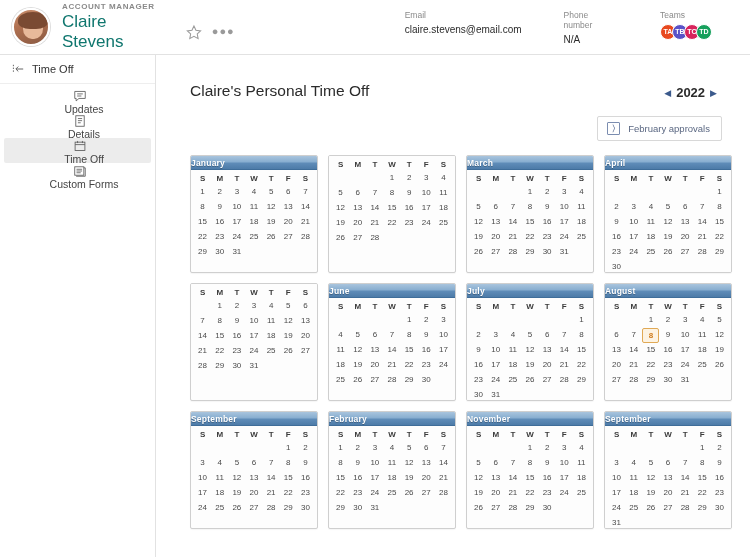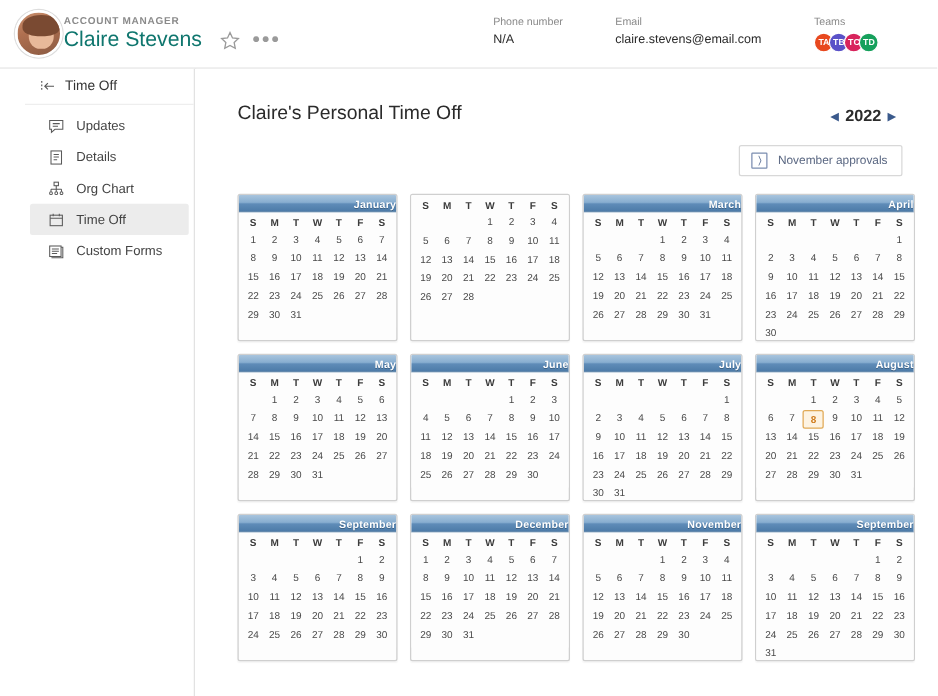--- a/index.html
+++ b/index.html
@@ -26,21 +26,21 @@
     position: relative; overflow: hidden; flex: 0 0 auto;
   }
   .avatar::before {
     content:""; position:absolute; left:9px; top:7px; width:20px; height:22px;
     border-radius:50% 50% 45% 45%; background:#e8b99a;
   }
   .avatar::after {
     content:""; position:absolute; left:4px; top:2px; width:30px; height:17px;
     border-radius:50% 50% 40% 40%; background:#7a4a32;
   }
-  .profile-text { margin-left: 1px; }
+  .profile-text { margin-left: 12px; }
   .role-label {
     font-size: 8px; letter-spacing: .6px; color: #8a8a8a;
     font-weight: 700; text-transform: uppercase;
   }
   .person-name { font-size: 17px; color: #0f766e; margin-top: 1px; }
   .name-row { display: flex; align-items: center; }
   .icon-star {
     width: 16px; height: 16px; margin-left: 14px; cursor: pointer;
     color: #9a9a9a;
   }
@@ -58,36 +58,36 @@
     margin-right: -4px; border: 1.5px solid #fff;
     position: relative; display:flex; align-items:center; justify-content:center;
   }
   .team-av span {
     font-size:7px; color:#fff; font-weight:700; line-height:1;
   }
 
   
   .sidebar {
     position: absolute; left: 0; top: 55px; width: 156px; height: 502px;
-    background: #fff; border-right: 1px solid #e2e2e2; padding-left: 20px;
+    background: #fff; border-right: 1px solid #e2e2e2;
   }
   .sidebar-top {
     height: 29px; display: flex; align-items: center; padding-left: 12px;
     border-bottom: 1px solid #eee;
   }
   .collapse-icon {
     width: 14px; height: 12px; margin-right: 6px; color: #555;
     display: flex; align-items: center;
   }
   .sidebar-top-label { font-size: 11px; color: #333; }
   .nav-list { padding-top: 4px; }
   .nav-item {
     display: flex; align-items: center; height: 25px;
     padding-left: 13px; margin: 0 4px 0 4px; cursor: pointer;
-    border-radius: 2px; color: #444;
+    border-radius: 2px; color: #444; flex-direction: column;
   }
   .nav-item.active { background: #ececec; }
   .nav-icon {
     width: 15px; height: 15px; margin-right: 9px; color: #5a5a5a;
     display: flex; align-items: center; justify-content: center; flex: 0 0 auto;
   }
   .nav-label { font-size: 10.5px; }
 
   
   .main {
@@ -122,21 +122,21 @@
   .cal-grid {
     display: grid; grid-template-columns: repeat(4, 1fr);
     gap: 10px 10px; padding: 14px 18px 0 33px;
   }
   .cal {
     border: 1px solid #cfcfcf; background: #fdfdfd;
     border-radius: 2px; overflow: hidden; height: 118px;
     box-shadow: 0 1px 1px rgba(0,0,0,.04);
   }
   .cal-head {
-    height: 14px; line-height: 14px; text-align: right;
+    height: 14px; line-height: 14px; text-align: left;
     font-size: 8.5px; color: #fff; font-weight: 700;
     background: linear-gradient(to bottom, #a8c4dd 0%, #88aed0 45%, #5f8cb8 55%, #4d7ba8 100%);
     border-bottom: 1px solid #3f6d99;
     text-shadow: 0 1px 0 rgba(0,0,0,.25);
     letter-spacing: .2px;
   }
   .cal-body { padding: 2px 3px 2px 3px; background: #fdfdfd; }
   .dow-row, .day-row { display: grid; grid-template-columns: repeat(7, 1fr); }
   .dow {
     text-align: center; font-size: 8px; color: #3c3c3c; font-weight: 700;
@@ -167,26 +167,26 @@
           <svg class="icon-star" viewBox="0 0 24 24" fill="none" stroke="currentColor" stroke-width="1.6">
             <polygon points="12,3 15,9.5 22,10.3 17,15 18.3,22 12,18.6 5.7,22 7,15 2,10.3 9,9.5"></polygon>
           </svg>
           <div class="icon-more">●●●</div>
         </div>
       </div>
     </div>
 
     <div class="meta-cols">
       <div class="meta-col">
+        <div class="meta-label">Email</div>
+        <div class="meta-value">claire.stevens@email.com</div>
+      </div>
+      <div class="meta-col">
         <div class="meta-label">Phone number</div>
         <div class="meta-value">N/A</div>
-      </div>
-      <div class="meta-col">
-        <div class="meta-label">Email</div>
-        <div class="meta-value">claire.stevens@email.com</div>
       </div>
       <div class="meta-col">
         <div class="meta-label">Teams</div>
         <div class="teams-avatars" id="teams-avatars">
             <div class="team-av" style="background: rgb(232, 73, 31);">
               <span>TA</span>
             </div>
             <div class="team-av" style="background: rgb(90, 82, 200);">
               <span>TB</span>
             </div>
@@ -224,32 +224,20 @@
         </div>
         <div class="nav-item">
           <div class="nav-icon">
             <svg viewBox="0 0 20 20" width="14" height="14" fill="none" stroke="currentColor" stroke-width="1.2">
               <rect x="4" y="2.5" width="12" height="15"></rect>
               <path d="M7 6.5h6M7 9.5h6M7 12.5h4"></path>
             </svg>
           </div>
           <div class="nav-label">Details</div>
         </div>
-        <div class="nav-item">
-          <div class="nav-icon">
-            <svg viewBox="0 0 20 20" width="14" height="14" fill="none" stroke="currentColor" stroke-width="1.2">
-              <rect x="7.5" y="2.5" width="5" height="4"></rect>
-              <path d="M10 6.5v4M4 10.5h12M4 10.5v3M10 10.5v3M16 10.5v3"></path>
-              <circle cx="4" cy="15" r="1.6"></circle>
-              <circle cx="10" cy="15" r="1.6"></circle>
-              <circle cx="16" cy="15" r="1.6"></circle>
-            </svg>
-          </div>
-          <div class="nav-label">Org Chart</div>
-        </div>
         <div class="nav-item active">
           <div class="nav-icon">
             <svg viewBox="0 0 20 20" width="14" height="14" fill="none" stroke="currentColor" stroke-width="1.2">
               <rect x="3" y="4.5" width="14" height="12"></rect>
               <path d="M3 8h14M6.5 2.8v3M13.5 2.8v3"></path>
             </svg>
           </div>
           <div class="nav-label">Time Off</div>
         </div>
         <div class="nav-item">
@@ -271,21 +259,21 @@
       <div class="year-nav">
         <div class="year-arrow">◀</div>
         <div class="year-value">2022</div>
         <div class="year-arrow">▶</div>
       </div>
     </div>
 
     <div class="delegate-row">
       <div class="delegate-btn">
         <div class="delegate-icon">〉</div>
-        <div class="delegate-label">November approvals</div>
+        <div class="delegate-label">February approvals</div>
       </div>
     </div>
 
     <div class="cal-grid" id="cal-grid">
         <div class="cal">
           <div class="cal-head">January</div>
           <div class="cal-body">
             <div class="dow-row">
               <div class="dow">S</div>
               <div class="dow">M</div>
@@ -521,21 +509,20 @@
               <div class="day empty"></div>
               <div class="day empty"></div>
               <div class="day empty"></div>
               <div class="day empty"></div>
               <div class="day empty"></div>
               <div class="day empty"></div>
             </div>
           </div>
         </div>
         <div class="cal">
-          <div class="cal-head">May</div>
           <div class="cal-body">
             <div class="dow-row">
               <div class="dow">S</div>
               <div class="dow">M</div>
               <div class="dow">T</div>
               <div class="dow">W</div>
               <div class="dow">T</div>
               <div class="dow">F</div>
               <div class="dow">S</div>
             </div>
@@ -825,21 +812,21 @@
               <div class="day">25</div>
               <div class="day">26</div>
               <div class="day">27</div>
               <div class="day">28</div>
               <div class="day">29</div>
               <div class="day">30</div>
             </div>
           </div>
         </div>
         <div class="cal">
-          <div class="cal-head">December</div>
+          <div class="cal-head">February</div>
           <div class="cal-body">
             <div class="dow-row">
               <div class="dow">S</div>
               <div class="dow">M</div>
               <div class="dow">T</div>
               <div class="dow">W</div>
               <div class="dow">T</div>
               <div class="dow">F</div>
               <div class="dow">S</div>
             </div>

